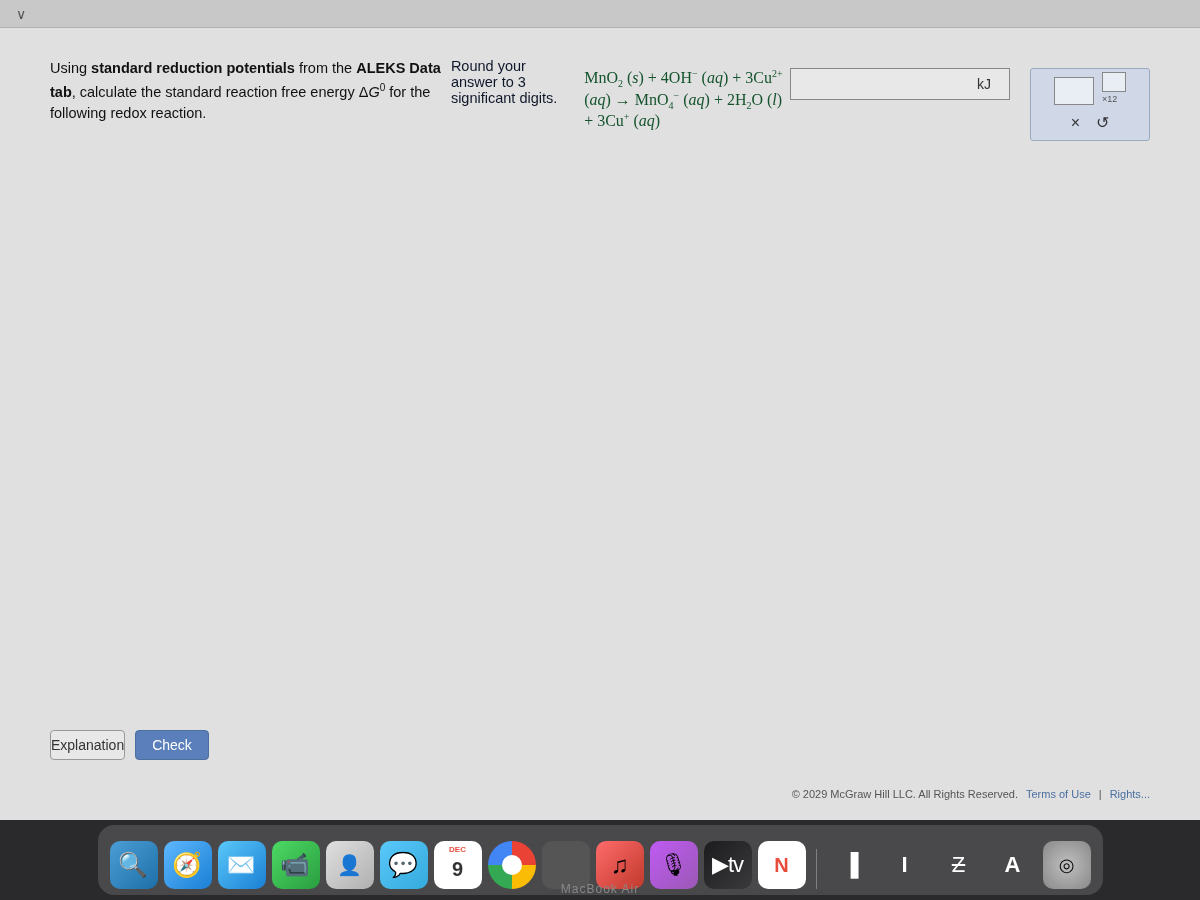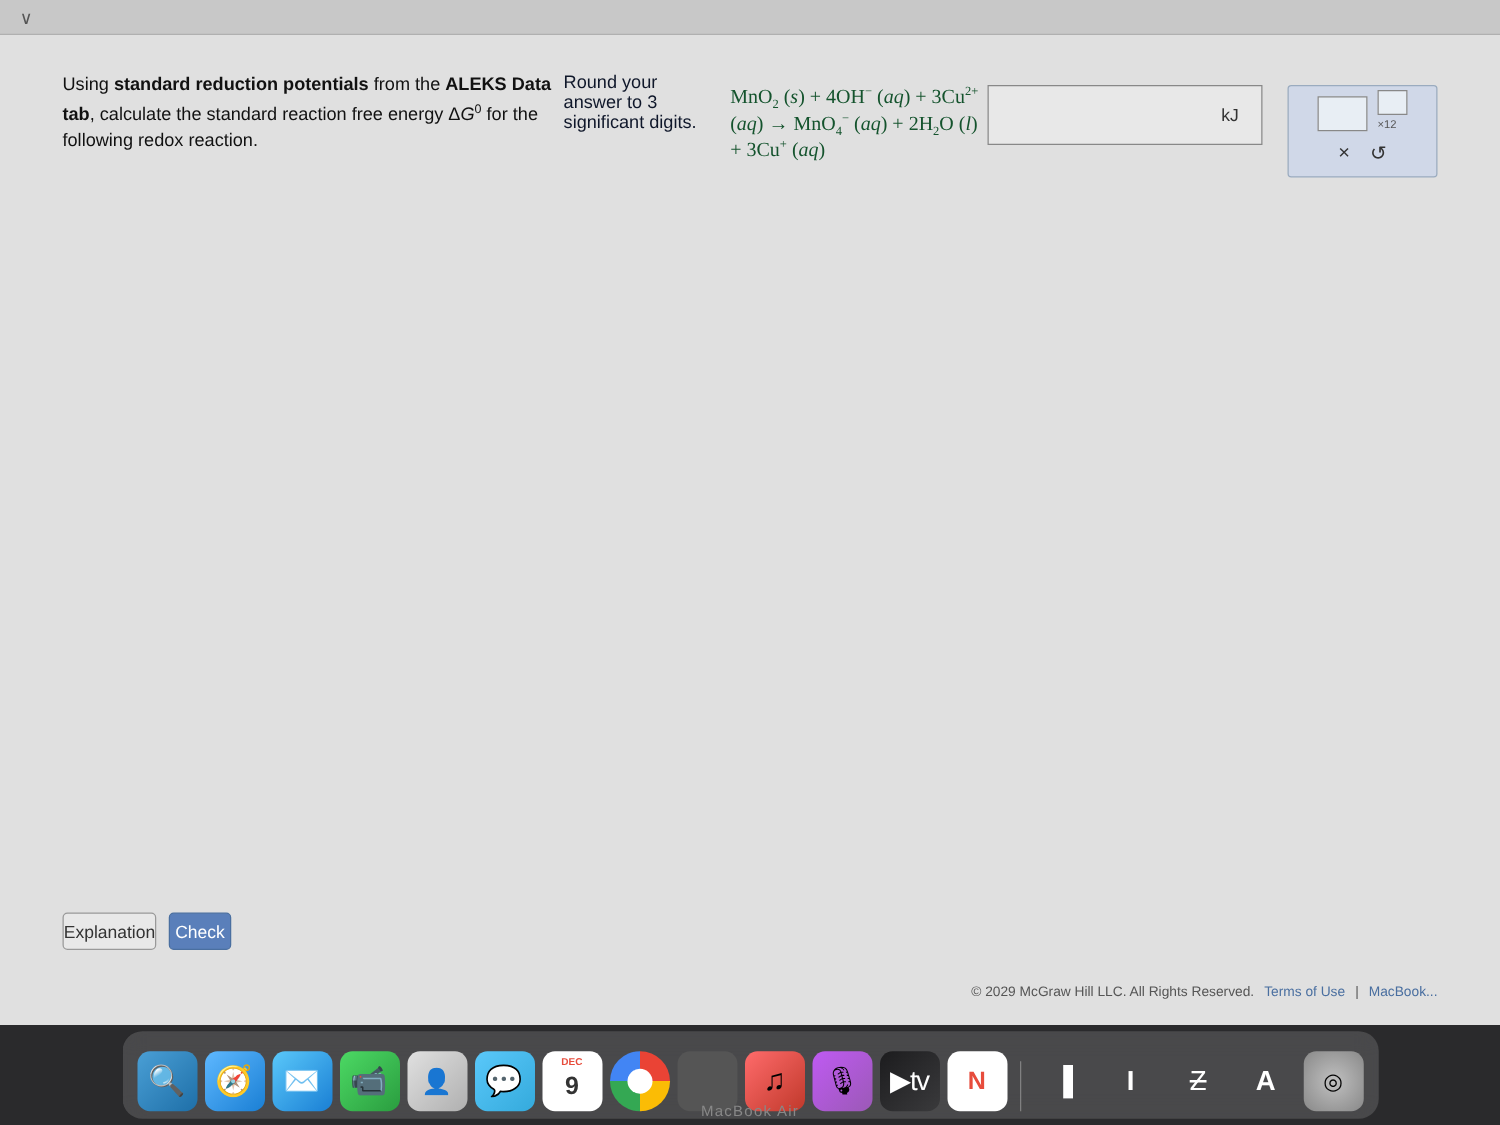--- a/index.html
+++ b/index.html
@@ -118,21 +118,21 @@
       margin-top: 10px;
     }
 
     .kj-input-container {
       display: flex;
       align-items: center;
       border: 1.5px solid #888;
       background: #e8e8e8;
       padding: 4px 8px;
       width: 220px;
-      height: 48px;
+      height: 32px;
       gap: 8px;
     }
 
     .kj-input {
       border: none;
       background: transparent;
       outline: none;
       font-size: 14px;
       width: 170px;
       color: #111;
@@ -209,21 +209,21 @@
       padding: 6px 0;
       font-size: 14px;
       color: #333;
       cursor: pointer;
     }
 
     .btn-check {
       background: #5a7fba;
       border: 1.5px solid #4a6fa0;
       border-radius: 4px;
-      padding: 6px 4px;
+      padding: 6px 16px;
       font-size: 14px;
       color: white;
       cursor: pointer;
     }
 
     
     .footer {
       position: absolute;
       bottom: 20px;
       right: 50px;
@@ -371,21 +371,21 @@
 
       <div class="bottom-buttons">
         <button class="btn-explanation">Explanation</button>
         <button class="btn-check">Check</button>
       </div>
 
       <div class="footer">
         <span>© 2029 McGraw Hill LLC. All Rights Reserved.</span>
         <a>Terms of Use</a>
         <span>|</span>
-        <a>MacBook...</a>
+        <a>Rights...</a>
       </div>
 
     </div>
   </div>
 
   <div class="dock-area">
     <div class="dock-bar">
 
       <div class="dock-item finder">
         <span>🔍</span>

